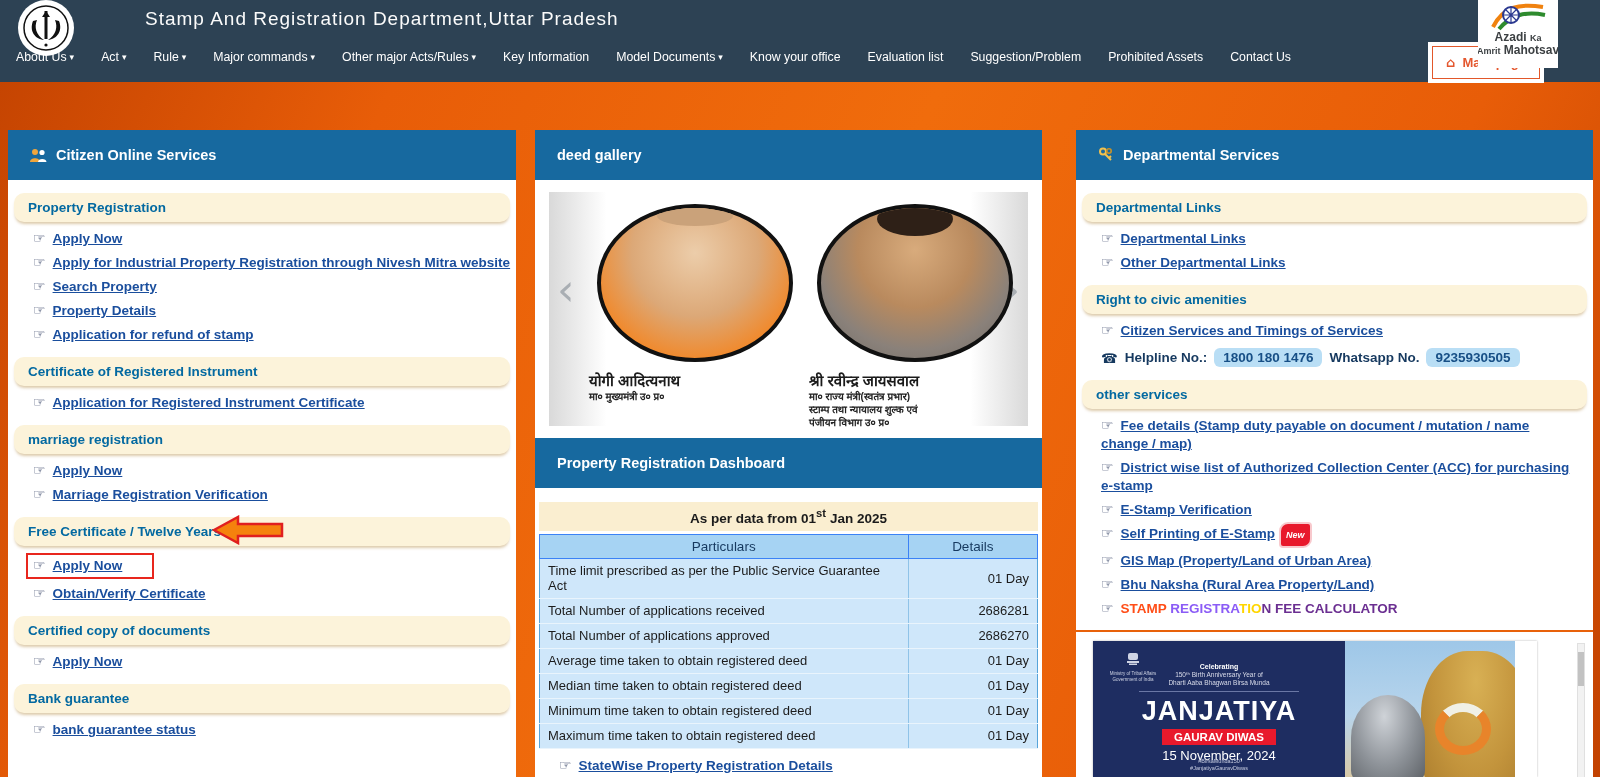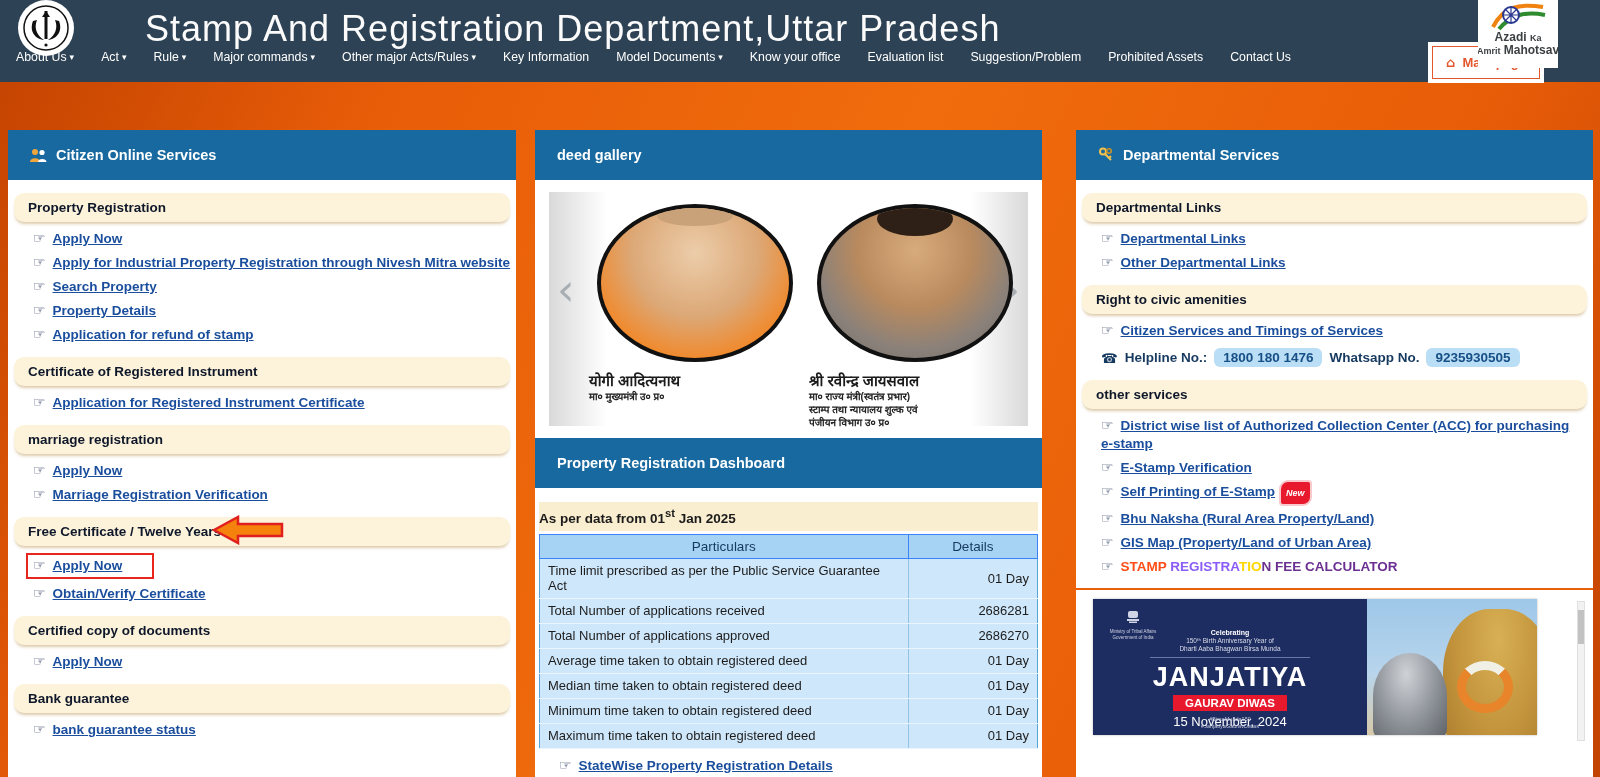--- a/index.html
+++ b/index.html
@@ -8,42 +8,42 @@
     font-family:"Liberation Sans", sans-serif;
     background:linear-gradient(115deg,#c24201 0%,#e85d08 22%,#f06c0c 50%,#e85d08 78%,#c24201 100%);
     position:relative;
   }
   .glyph { font-family:"DejaVu Sans", sans-serif; }
 
   
   .topbar { position:absolute; top:0; left:0; width:1600px; height:82px; background:#2d4254; z-index:5; }
   .uplogo { position:absolute; left:18px; top:0; width:56px; height:56px; background:#fff; border-radius:50%;
             display:flex; align-items:center; justify-content:center; overflow:hidden; }
-  .site-title { position:absolute; left:145px; top:8px; color:#fbfbfb; font-size:36px; font-weight:400; letter-spacing:1px; white-space:nowrap; }
+  .site-title { position:absolute; left:145px; top:8px; color:#fbfbfb; font-size:19px; font-weight:400; letter-spacing:1px; white-space:nowrap; }
   .nav { position:absolute; left:16px; top:50px; display:flex; gap:27px; align-items:center; }
   .nav-item { color:#ffffff; font-size:12.3px; font-weight:500; white-space:nowrap; cursor:pointer; }
   .nav-item .caret { font-size:9px; margin-left:3px; vertical-align:1px; }
   .mainpage-btn { position:absolute; right:60px; top:46px; background:#fff; border:1px solid #e2572a;
                   box-shadow:0 0 0 4px #ffffff; color:#e4572e; font-size:13px; font-weight:bold;
                   padding:8px 13px; display:flex; gap:7px; align-items:center; cursor:pointer; }
   .azadi { position:absolute; right:42px; top:0; width:80px; height:68px; background:#fff; z-index:6;
            display:flex; flex-direction:column; align-items:center; overflow:hidden; padding-top:1px; }
   .azadi-txt { font-size:12px; font-weight:bold; color:#3c4043; line-height:12px; white-space:nowrap; }
   .azadi-txt .sm { font-size:9px; }
 
   
   .panel { position:absolute; top:130px; bottom:0; background:#fff; }
   .panel-head { height:50px; background:#17699f; color:#fff; font-weight:bold; font-size:14.5px;
                 display:flex; align-items:center; padding:0 22px; gap:9px;text-align:center; }
   #left-panel   { left:8px;    width:508px; }
   #middle-panel { left:535px;  width:507px; }
   #right-panel  { left:1076px; width:517px; }
 
   .section-head { background:#fcf3da; border-radius:10px; margin:13px 6px 7px; padding:7px 14px;
-                  color:#0f172a; font-weight:bold; font-size:13.5px; position:relative;
+                  color:#0369a1; font-weight:bold; font-size:13.5px; position:relative;
                   box-shadow:0 3px 3px -1px rgba(180,140,70,.45); }
   .link-row { margin:5px 0 5px 25px; font-size:13.5px; line-height:18px; }
   .ptr { color:#2c3a5e; margin-right:7px; font-size:14px; font-weight:normal; }
   a.lnk { color:#1a4e9d; font-weight:bold; text-decoration:underline; cursor:pointer; }
   .wrap-link { margin-right:14px; }
 
   .redbox { display:inline-block; border:2px solid #e8261d; padding:1px 30px 2px 5px; margin-left:-7px; }
   .annot-arrow { position:absolute; left:198px; top:-2px; }
 
   
@@ -58,21 +58,21 @@
   .cap-2 { left:260px; width:212px; }
   .cap-name { font-weight:bold; font-size:15px; }
   .cap-desc { font-weight:bold; font-size:10px; line-height:13px; color:#222; }
   .chev { position:absolute; top:78px; font-size:44px; color:#a9aeb3; cursor:pointer; line-height:40px; }
   .chev-l { left:8px; } .chev-r { right:8px; }
 
   .dash-head { margin-top:12px; }
 
   
   .tbl-wrap { margin:14px 4px 0; }
-  .tbl-caption { background:#faeed0; text-align:left; font-weight:bold; font-size:13.5px; color:#1b1b1b; padding:5px 0; }
+  .tbl-caption { background:#faeed0; text-align:center; font-weight:bold; font-size:13.5px; color:#1b1b1b; padding:5px 0; }
   table.dash { width:100%; border-collapse:collapse; margin-top:3px; border:1px solid #56a4da; }
   table.dash th { background:#a6d3f3; color:#16395f; font-size:13.5px; font-weight:normal; padding:4px 0;
                   border:1px solid #3b82f6; }
   table.dash td { background:#cfe7fa; font-size:13px; color:#1c1c1c; padding:4.5px 8px; border-left:1px solid #8fc3e8;
                   border-bottom:1px solid #e9f4fc; }
   table.dash td:first-child { border-left:none; }
   table.dash col.c1 { width:74%; }
   td.val { text-align:right; }
   .statewise { margin:8px 0 0 24px; font-size:13.5px; }
 
@@ -80,21 +80,21 @@
   .phone-row { margin:8px 0 6px 25px; font-size:13.5px; font-weight:bold; color:#16395f; display:flex; align-items:center; gap:7px; flex-wrap:nowrap; }
   .pill { background:#b9def5; border-radius:6px; padding:2px 9px; color:#174f86; font-weight:bold; font-size:13.5px; }
   .new-badge { display:inline-block; background:#e8192c; color:#fff; font-size:9px; font-weight:bold; font-style:italic;
                padding:2px 5px; border-radius:7px 2px 7px 2px; margin-left:6px; box-shadow:0 0 0 2px #f8c9cd; }
   .calc { font-weight:bold; font-size:13.5px; }
   .calc .c1{color:#ff4d17;} .calc .c2{color:#8b5cf6;} .calc .c3{color:#ffd600;text-align:right;} .calc .c4{color:#6b2f91;}
 
   .divider { border-top:2px solid #e8610a; margin-top:12px; }
   .banner-zone { position:relative; height:155px; margin-top:9px; }
   .banner { position:absolute; left:17px; top:0; width:444px; height:136px; display:flex; box-shadow:0 0 2px rgba(0,0,0,.3); }
-  .banner-left { width:274px; background:#1e2d61; color:#fff; position:relative; text-align:center; padding-top:16px; }
+  .banner-left { width:252px; background:#1e2d61; color:#fff; position:relative; text-align:center; padding-top:8px; }
   .b-ministry { position:absolute; left:10px; top:10px; width:60px; text-align:center; }
   .b-ministry .m-txt { font-size:4.5px; color:#cfd4e4; line-height:5.5px; }
   .b-cel { font-size:7px; font-weight:bold; margin-top:14px; }
   .b-sub { font-size:6.5px; color:#d9dcea; line-height:8px; width:160px; margin:1px auto 0; border-bottom:1px solid #6a77a5; padding-bottom:4px; }
   .b-title { font-size:27px; font-weight:bold; letter-spacing:1px; margin-top:4px; }
   .b-chip { display:inline-block; background:#e8192c; color:#fff; font-weight:bold; font-size:11.5px; padding:2px 12px; margin-top:2px; }
   .b-date { font-size:13px; margin-top:3px; }
   .b-tags { position:absolute; bottom:5px; left:0; right:0; font-size:5.5px; color:#c6cce0; line-height:7px; }
   .banner-right { width:170px; position:relative; overflow:hidden; background:linear-gradient(180deg,#9ec7e8 0%,#b8d5ec 55%,#d8c9a8 100%); }
   .statue { position:absolute; right:-16px; top:10px; width:110px; height:150px;
@@ -299,25 +299,26 @@
   <div class="link-row"><span class="ptr glyph">☞</span><a class="lnk">Citizen Services and Timings of Services</a></div>
   <div class="phone-row">
     <span class="glyph" style="color:#16395f;">☎</span>
     <span>Helpline No.:</span>
     <span class="pill">1800 180 1476</span>
     <span>Whatsapp No.</span>
     <span class="pill">9235930505</span>
   </div>
 
   <div class="section-head">other services</div>
+  <div class="link-row wrap-link"><span class="ptr glyph">☞</span><a class="lnk">Fee details (Stamp duty payable on document / mutation / name change / map)</a></div>
   <div class="link-row wrap-link"><span class="ptr glyph">☞</span><a class="lnk">District wise list of Authorized Collection Center (ACC) for purchasing e-stamp</a></div>
   <div class="link-row"><span class="ptr glyph">☞</span><a class="lnk">E-Stamp Verification</a></div>
   <div class="link-row"><span class="ptr glyph">☞</span><a class="lnk">Self Printing of E-Stamp</a><span class="new-badge">New</span></div>
+  <div class="link-row"><span class="ptr glyph">☞</span><a class="lnk">GIS Map (Property/Land of Urban Area)</a></div>
   <div class="link-row"><span class="ptr glyph">☞</span><a class="lnk">Bhu Naksha (Rural Area Property/Land)</a></div>
-  <div class="link-row"><span class="ptr glyph">☞</span><a class="lnk">GIS Map (Property/Land of Urban Area)</a></div>
   <div class="link-row calc">
     <span class="ptr glyph">☞</span><span class="c1">STAMP </span><span class="c2">REGISTRA</span><span class="c3">TIO</span><span class="c4">N FEE CALCULATOR</span>
   </div>
 
   <div class="divider"></div>
 
   <div class="banner-zone">
     <div class="banner">
       <div class="banner-left">
         <div class="b-ministry">

